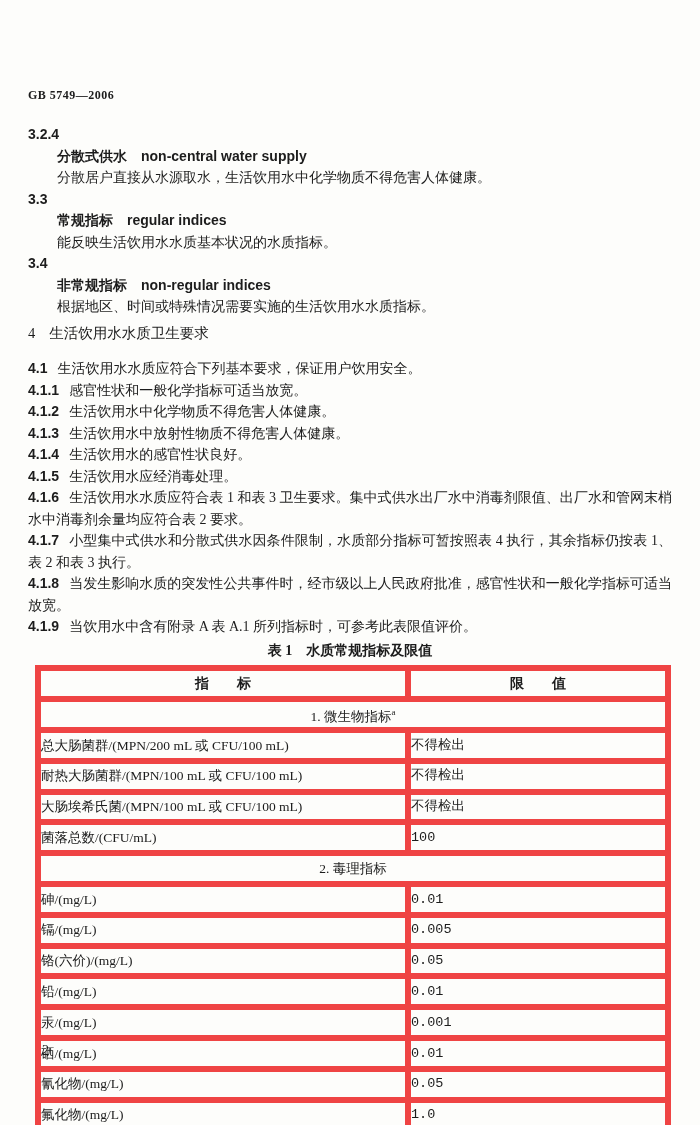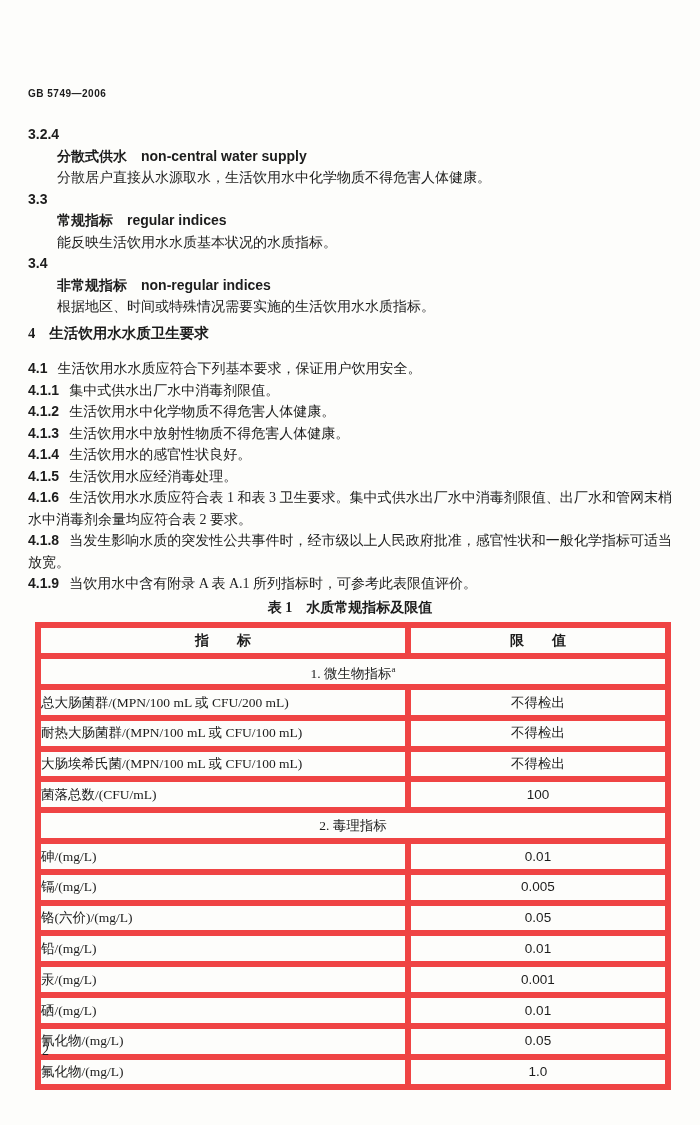--- a/index.html
+++ b/index.html
@@ -8,32 +8,32 @@
     width:700px;height:1125px;
     margin:0 auto;
     background:#fdfdfb;
     color:#1c1c1c;
     font-family:"Liberation Serif","DejaVu Serif",serif;
     font-size:14px;
     overflow:hidden;
   }
   .doc-header{
     position:absolute;top:88px;left:28px;
-    font-weight:bold;font-size:10px;letter-spacing:.5px;
-    font-family:Liberation Sans, sans-serif;
+    font-weight:bold;font-size:12px;letter-spacing:.5px;
+    font-family:Liberation Serif, serif;
   }
   .content{
     position:absolute;top:124px;left:28px;width:644px;
     line-height:21.5px;
   }
   .clause-num-line{font-weight:bold;font-family:"Liberation Sans","DejaVu Sans",sans-serif;}
   .term-line{padding-left:29px;font-weight:bold;}
   .term-line .en{margin-left:14px;font-family:"Liberation Sans","DejaVu Sans",sans-serif;}
   .body-line{padding-left:29px;}
-  .heading-line{font-weight:bold;margin-top:5px;font-size:14.5px;}
+  .heading-line{font-weight:normal;margin-top:5px;font-size:14.5px;}
   .heading-line .h-num{margin-right:14px;}
   .clause-line{text-align:justify;}
   .clause-line .c-num{font-weight:bold;font-family:"Liberation Sans","DejaVu Sans",sans-serif;margin-right:10px;white-space:nowrap;}
   .gap-before-lg{margin-top:14px;}
   .table-title{
     text-align:center;font-weight:bold;margin-top:2px;font-size:14px;
   }
   table.t1{
     border-collapse:collapse;
     width:630px;
@@ -47,21 +47,21 @@
     font-size:13.5px;
     height:24.8px;
     vertical-align:middle;
   }
   table.t1{border:2px solid #1f1f1f;}
   table.t1 th{height:25px;font-weight:bold;text-align:center;font-size:14px;}
   col.c-ind{width:370px;}
   col.c-lim{width:260px;}
   td.ind-cell{padding-left:22px;text-align:left;}
   td.sec-cell{padding-left:8px;font-weight:bold;text-align:center;}
-  td.lim-cell{text-align:center;font-family:Liberation Sans, sans-serif;}
+  td.lim-cell{text-align:left;font-family:Liberation Mono, monospace;}
   sup{font-size:9px;}
   .page-num{
     position:absolute;top:1043px;left:42px;font-size:14px;
   }
 </style>
 </head>
 <body>
 
 <div class="page">
 
@@ -73,26 +73,27 @@
         <div class="term-line"><span>分散式供水</span><span class="en">non-central water supply</span></div>
         <div class="body-line">分散居户直接从水源取水，生活饮用水中化学物质不得危害人体健康。</div>
         <div class="clause-num-line">3.3</div>
         <div class="term-line"><span>常规指标</span><span class="en">regular indices</span></div>
         <div class="body-line">能反映生活饮用水水质基本状况的水质指标。</div>
         <div class="clause-num-line">3.4</div>
         <div class="term-line"><span>非常规指标</span><span class="en">non-regular indices</span></div>
         <div class="body-line">根据地区、时间或特殊情况需要实施的生活饮用水水质指标。</div>
         <div class="heading-line"><span class="h-num">4</span><span>生活饮用水水质卫生要求</span></div>
         <div class="clause-line gap-before-lg"><span class="c-num">4.1</span><span>生活饮用水水质应符合下列基本要求，保证用户饮用安全。</span></div>
-        <div class="clause-line"><span class="c-num">4.1.1</span><span>集中式供水出厂水中消毒剂限值。</span></div>
+        <div class="clause-line"><span class="c-num">4.1.1</span><span>感官性状和一般化学指标可适当放宽。</span></div>
         <div class="clause-line"><span class="c-num">4.1.2</span><span>生活饮用水中化学物质不得危害人体健康。</span></div>
         <div class="clause-line"><span class="c-num">4.1.3</span><span>生活饮用水中放射性物质不得危害人体健康。</span></div>
         <div class="clause-line"><span class="c-num">4.1.4</span><span>生活饮用水的感官性状良好。</span></div>
         <div class="clause-line"><span class="c-num">4.1.5</span><span>生活饮用水应经消毒处理。</span></div>
         <div class="clause-line"><span class="c-num">4.1.6</span><span>生活饮用水水质应符合表 1 和表 3 卫生要求。集中式供水出厂水中消毒剂限值、出厂水和管网末梢水中消毒剂余量均应符合表 2 要求。</span></div>
+        <div class="clause-line"><span class="c-num">4.1.7</span><span>小型集中式供水和分散式供水因条件限制，水质部分指标可暂按照表 4 执行，其余指标仍按表 1、表 2 和表 3 执行。</span></div>
         <div class="clause-line"><span class="c-num">4.1.8</span><span>当发生影响水质的突发性公共事件时，经市级以上人民政府批准，感官性状和一般化学指标可适当放宽。</span></div>
         <div class="clause-line"><span class="c-num">4.1.9</span><span>当饮用水中含有附录 A 表 A.1 所列指标时，可参考此表限值评价。</span></div>
       </div>
 
     <div class="table-title">表 1　水质常规指标及限值</div>
 
     <table class="t1">
       <colgroup>
           <col class="c-ind">
           <col class="c-lim">
@@ -101,21 +102,21 @@
         <tr>
           <th>指　　标</th>
           <th>限　　值</th>
         </tr>
       </thead>
       <tbody>
           <tr>
             <td colspan="2" class="sec-cell">1. 微生物指标<sup>a</sup></td>
           </tr>
           <tr>
-            <td class="ind-cell">总大肠菌群/(MPN/100 mL 或 CFU/200 mL)</td>
+            <td class="ind-cell">总大肠菌群/(MPN/200 mL 或 CFU/100 mL)</td>
             <td class="lim-cell">不得检出</td>
           </tr>
           <tr>
             <td class="ind-cell">耐热大肠菌群/(MPN/100 mL 或 CFU/100 mL)</td>
             <td class="lim-cell">不得检出</td>
           </tr>
           <tr>
             <td class="ind-cell">大肠埃希氏菌/(MPN/100 mL 或 CFU/100 mL)</td>
             <td class="lim-cell">不得检出</td>
           </tr>

